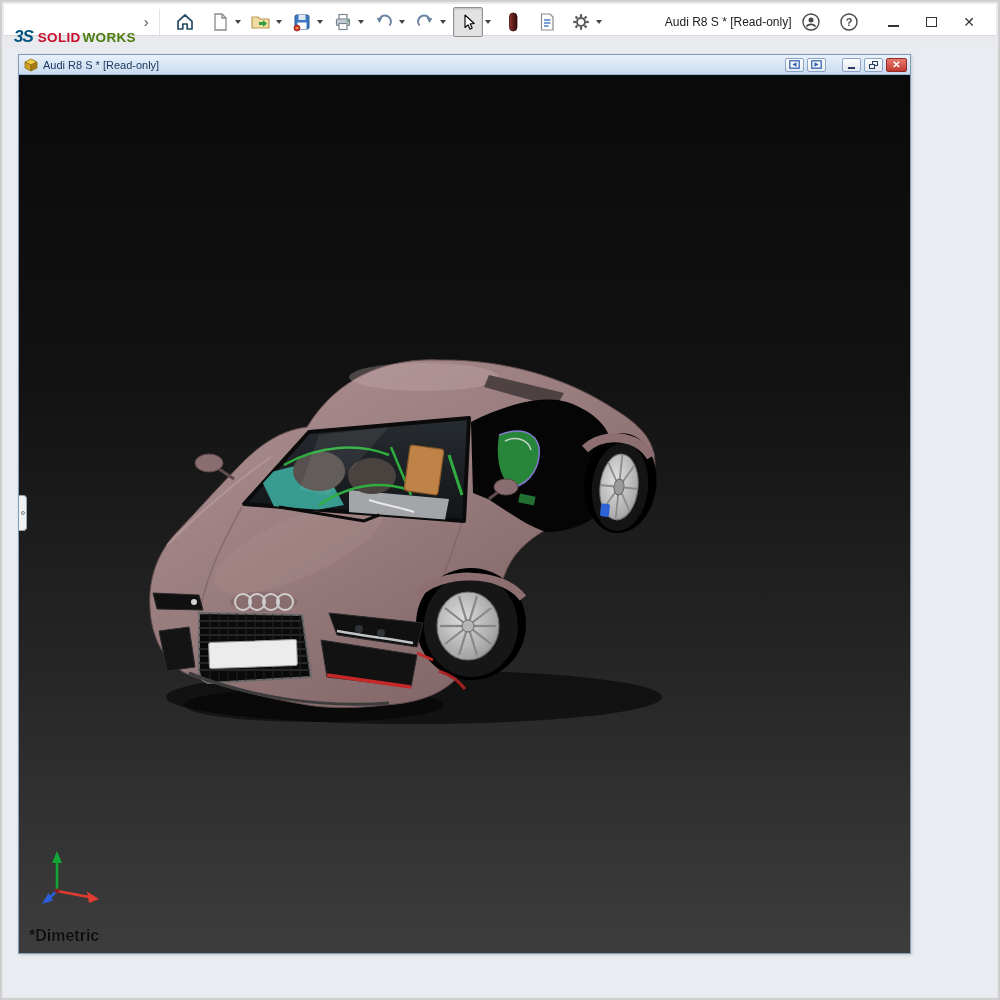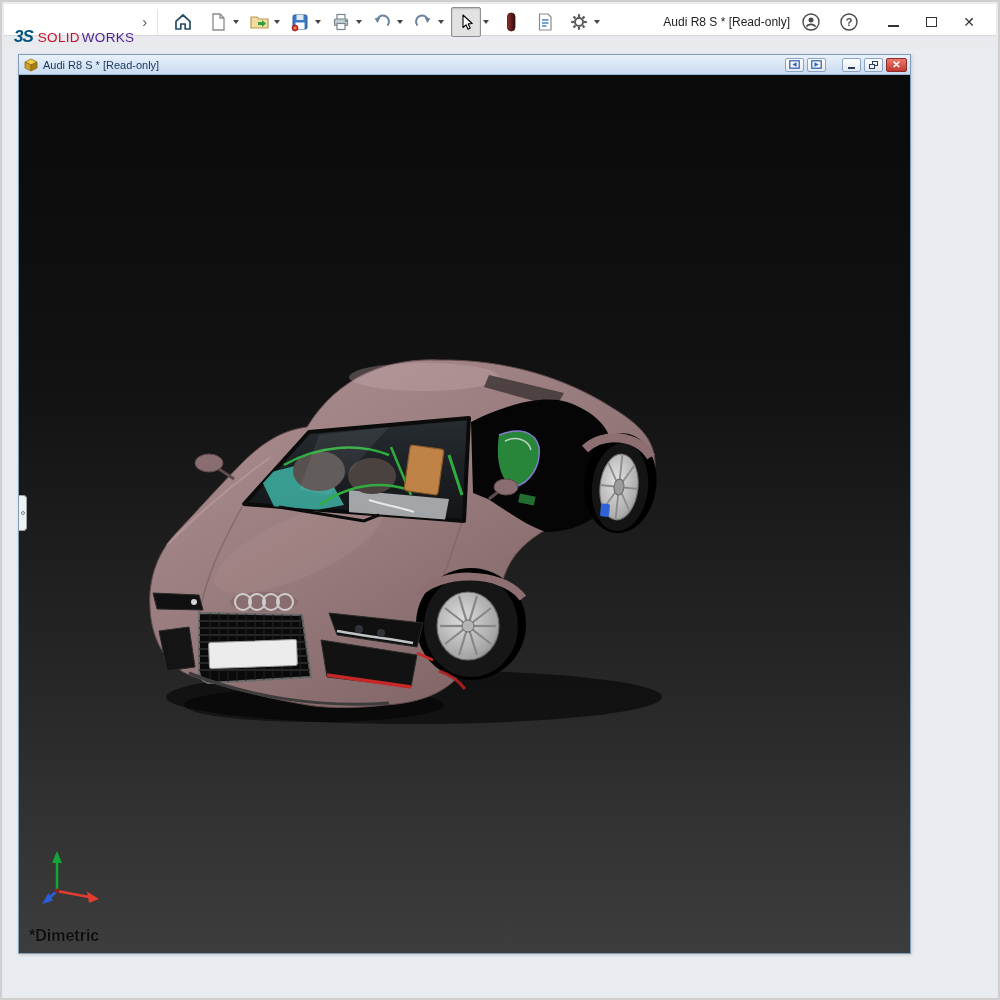--- a/index.html
+++ b/index.html
@@ -10,22 +10,22 @@
     font-family:"Liberation Sans", sans-serif;
   }
   
   .toolbar{
     position:absolute;top:2px;left:2px;right:2px;height:32px;
     background:#ffffff;border-bottom:1px solid #d9d9d9;
     display:flex;align-items:center;padding:4px 16px 0 10px;
   }
   .brand{display:flex;align-items:baseline;gap:2px;}
   .logo3ds{font-style:italic;font-weight:bold;font-size:17px;color:#00537f;letter-spacing:-1px;}
-  .brand-solid{font-weight:normal;font-size:13.5px;color:#c8102e;letter-spacing:.3px;margin-left:3px;}
-  .brand-works{font-weight:normal;font-size:13.5px;color:#4c1d95;letter-spacing:.3px;margin-top:34px;}
+  .brand-solid{font-weight:bold;font-size:13.5px;color:#c8102e;letter-spacing:.3px;margin-left:3px;}
+  .brand-works{font-weight:bold;font-size:13.5px;color:#4d7c0f;letter-spacing:.3px;margin-top:34px;}
   .flyout{font-size:15px;color:#555;margin:0 10px 0 8px;cursor:pointer;}
   .tb-sep{width:1px;height:26px;background:#e3e3e3;margin-right:12px;}
   .tb-btn{width:26px;height:26px;display:flex;align-items:center;justify-content:center;
     background:transparent;border:none;padding:0;cursor:pointer;}
   .tb-group{display:flex;align-items:center;margin-right:7px;}
   .caret{width:0;height:0;border-left:3.5px solid transparent;border-right:3.5px solid transparent;
     border-top:4px solid #444;margin-left:2px;cursor:pointer;}
   .select-wrap{display:flex;align-items:center;margin-right:9px;}
   .select-btn{width:30px;height:30px;background:#e2e2e2;border:1px solid #8f8f8f;border-radius:2px;
     display:flex;align-items:center;justify-content:center;box-shadow:inset 0 1px 2px rgba(0,0,0,.18);cursor:pointer;padding:0;}

